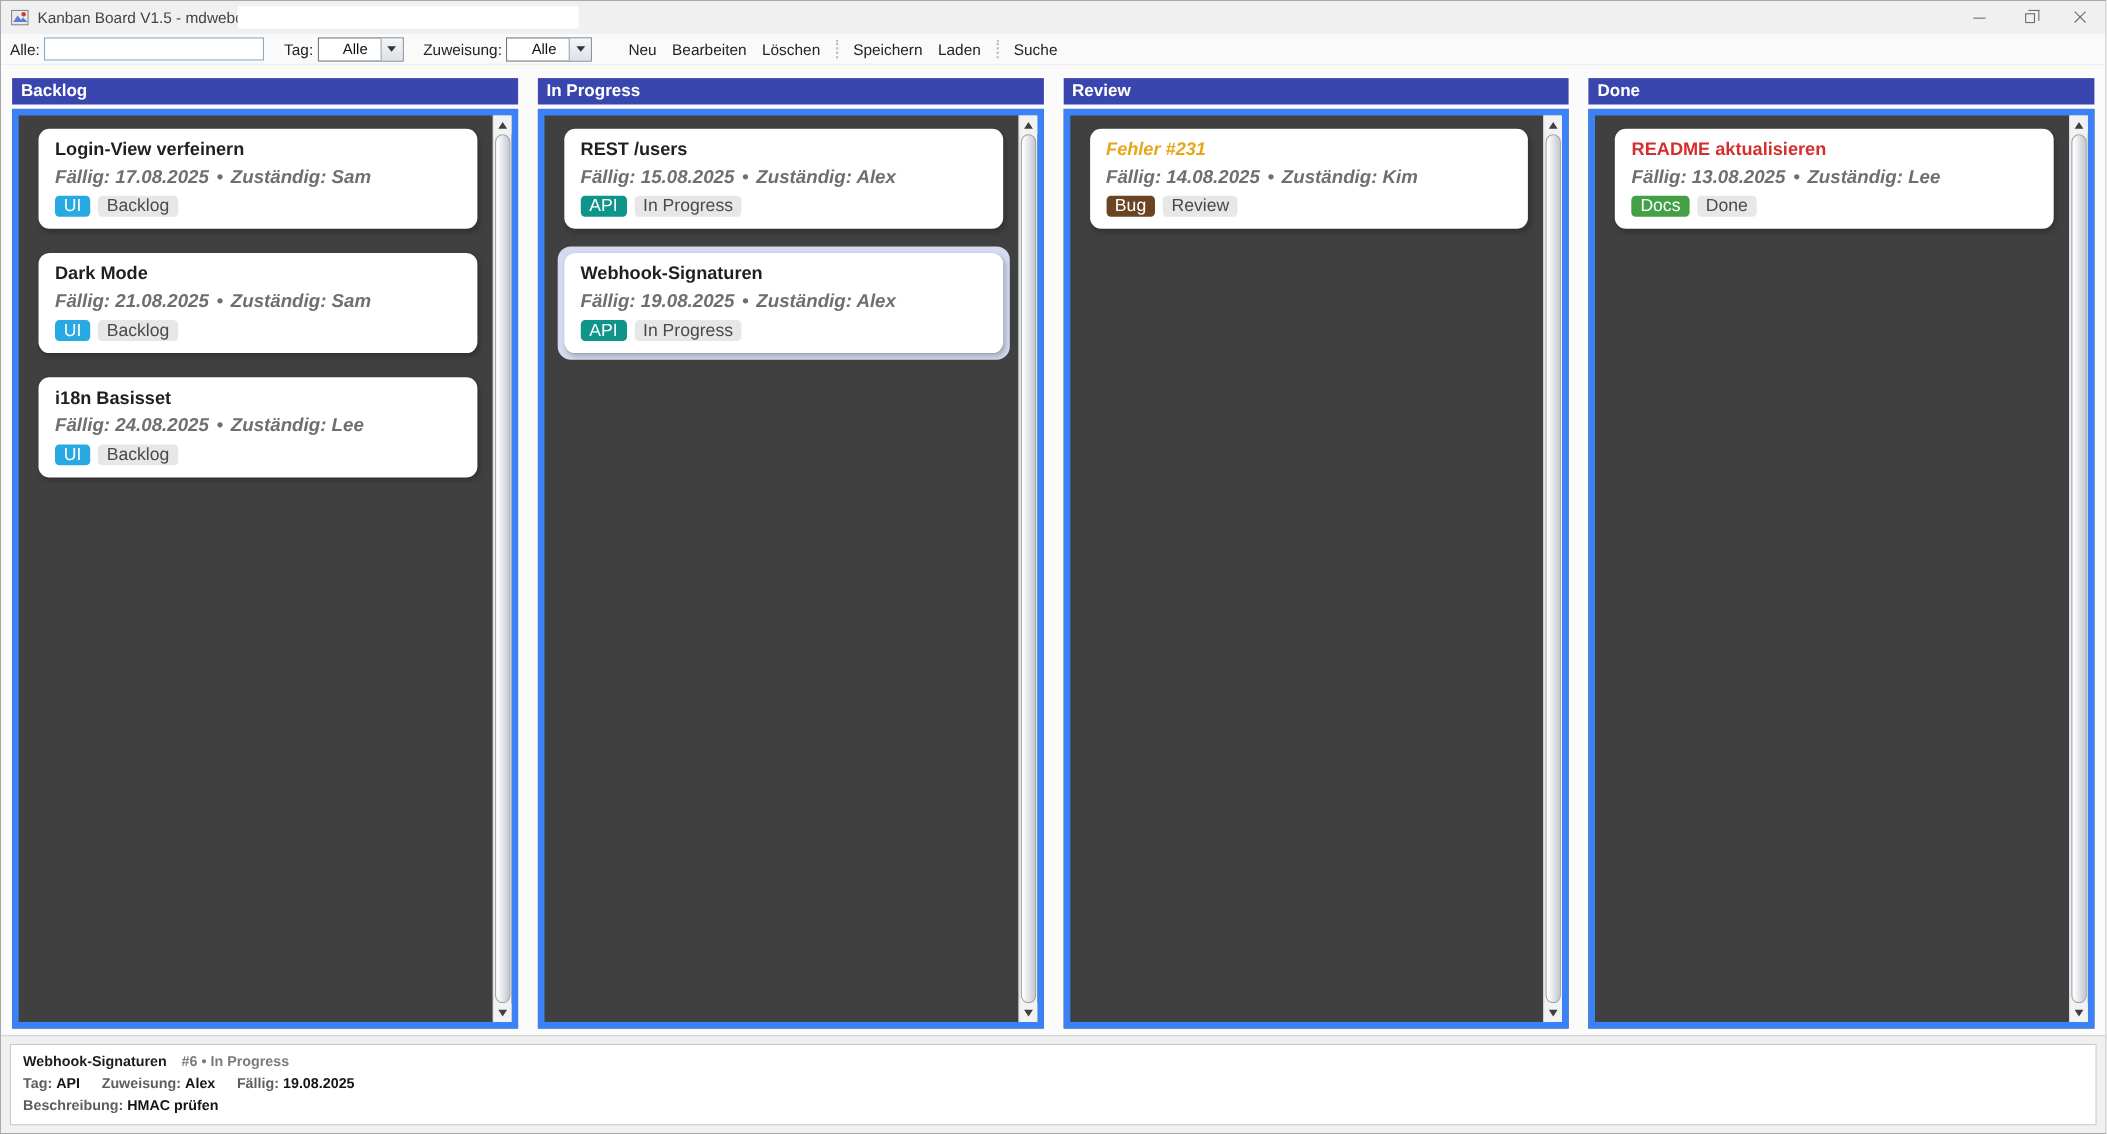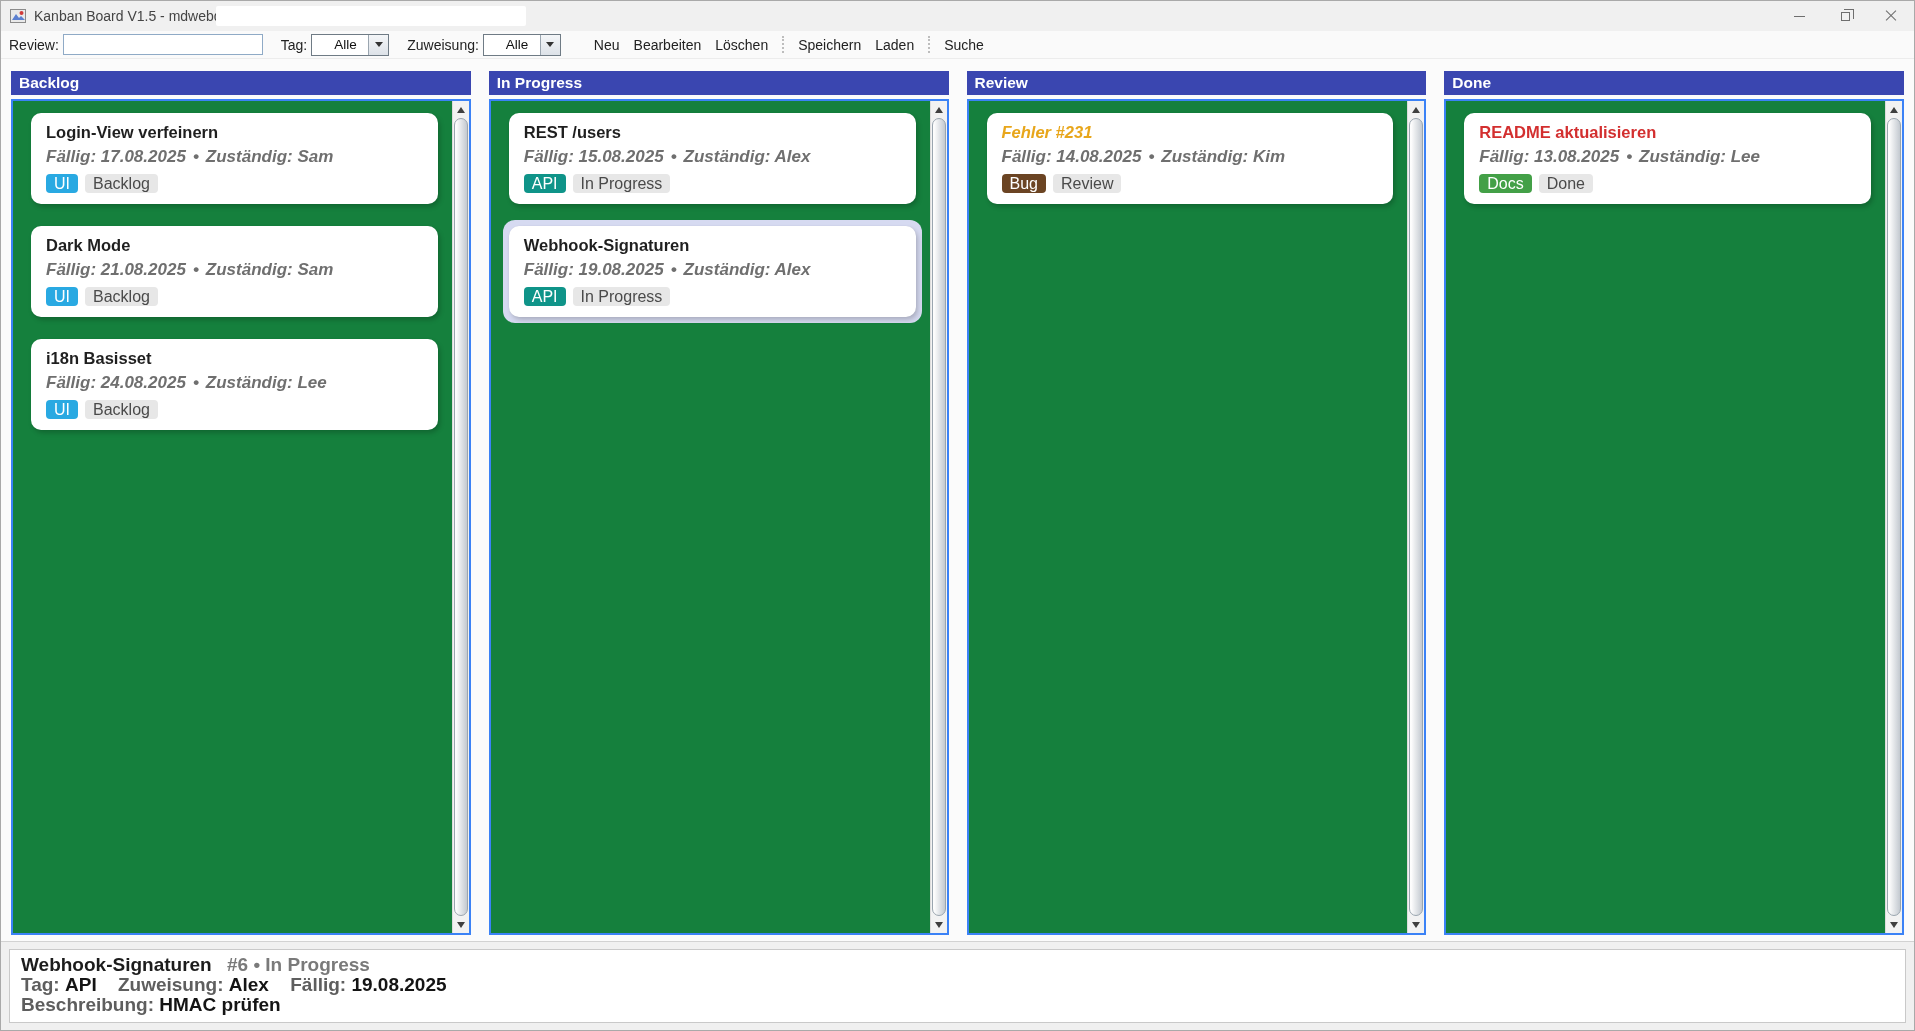--- a/index.html
+++ b/index.html
@@ -42,21 +42,21 @@
   .tb-buttons { display:flex; align-items:center; margin-left:8px; }
   .tb-btn { background:none; border:none; font-family:inherit; font-size:14px; color:#222;
     padding:3px 7px; cursor:default; }
   .tb-sep { width:0; height:17px; border-left:2px dotted #BDBDBD; margin:0 7px; }
 
   
   .board { flex:1 1 auto; display:flex; gap:18px; padding:12px 10px 6px 10px; background:#FBFBFB; }
   .column { flex:1 1 0; display:flex; flex-direction:column; min-width:0; }
   .col-header { height:24px; flex:0 0 24px; background:#3A46B0; color:#fff; font-weight:bold;
     font-size:15.5px; line-height:24px; padding-left:8px; margin-bottom:4px; }
-  .col-panel { flex:1 1 auto; position:relative; background:#15803d; border:2px solid #3b82f6; }
+  .col-panel { flex:1 1 auto; position:relative; background:#404040; border:6px solid #3b82f6; }
   .cards { position:absolute; left:0; top:0; right:17px; bottom:0; padding:6px 8px 6px 12px; overflow:hidden; }
   .card-wrap { padding:6px; margin-bottom:10px; border-radius:12px; }
   .card-wrap.selected { background:#D6DAF1; }
   .card { background:#FFFFFF; border-radius:10px; padding:10px 15px 11px 15px;
     box-shadow:2px 3px 5px rgba(0,0,0,0.20), 0 0 1px rgba(0,0,0,0.08); }
   .card-title { font-size:16.5px; font-weight:bold; color:#1F1F1F; line-height:19px; }
   .card-meta { margin-top:5px; font-size:17px; font-weight:bold; color:#6F6F6F;font-style:italic; }
   .card-meta .dot { margin:0 7px; }
   .card-tags { margin-top:7px; display:flex; gap:7px; }
   .chip { display:inline-block; font-size:16px; line-height:13px; padding:3px 8px;
@@ -71,21 +71,21 @@
   .tri-up { width:0; height:0; border-left:4px solid transparent; border-right:4px solid transparent;
     border-bottom:6px solid #3F3F3F; }
   .tri-dn { width:0; height:0; border-left:4px solid transparent; border-right:4px solid transparent;
     border-top:6px solid #3F3F3F; }
   .sb-thumb { position:absolute; left:1px; right:1px; top:17px; bottom:17px;
     background:linear-gradient(to right,#FDFDFD 10%,#C3C9D0); border:1px solid #9AA5AF; border-radius:7px; }
 
   
   .statusbar { flex:0 0 84px; background:#F0F0F0; border-top:1px solid #D2D2D2; padding:7px 8px; }
   .detail-box { background:#FFFFFF; border:1px solid #C9C9C9; padding:5px 11px 7px 11px;
-    font-size:19px; line-height:20px; color:#222; }
+    font-size:13px; line-height:20px; color:#222; }
   .d-title { font-weight:bold; color:#1C1C1C; margin-right:10px; }
   .d-sub { font-weight:bold; color:#7A7A7A; }
   .d-label { font-weight:bold; color:#5E5E5E; }
   .d-val { font-weight:bold; color:#141414; margin-right:16px; }
 </style>
 </head>
 <body>
 
 <div class="window">
 
@@ -104,21 +104,21 @@
       <div class="win-btn">
           <span class="ic-restore"></span>
         </div>
       <div class="win-btn">
           <span class="ic-close"></span>
         </div>
     </div>
   </div>
 
   <div class="toolbar">
-    <span class="tb-label">Review:</span>
+    <span class="tb-label">Alle:</span>
     <input class="search-input" type="text" value="" style="">
     <span class="tb-label">Tag:</span>
     <span class="combo">
       <span class="combo-value">Alle</span>
       <span class="combo-btn">
           <i class="tri-down-sm"></i>
         </span>
     </span>
     <span class="tb-label">Zuweisung:</span>
     <span class="combo">

